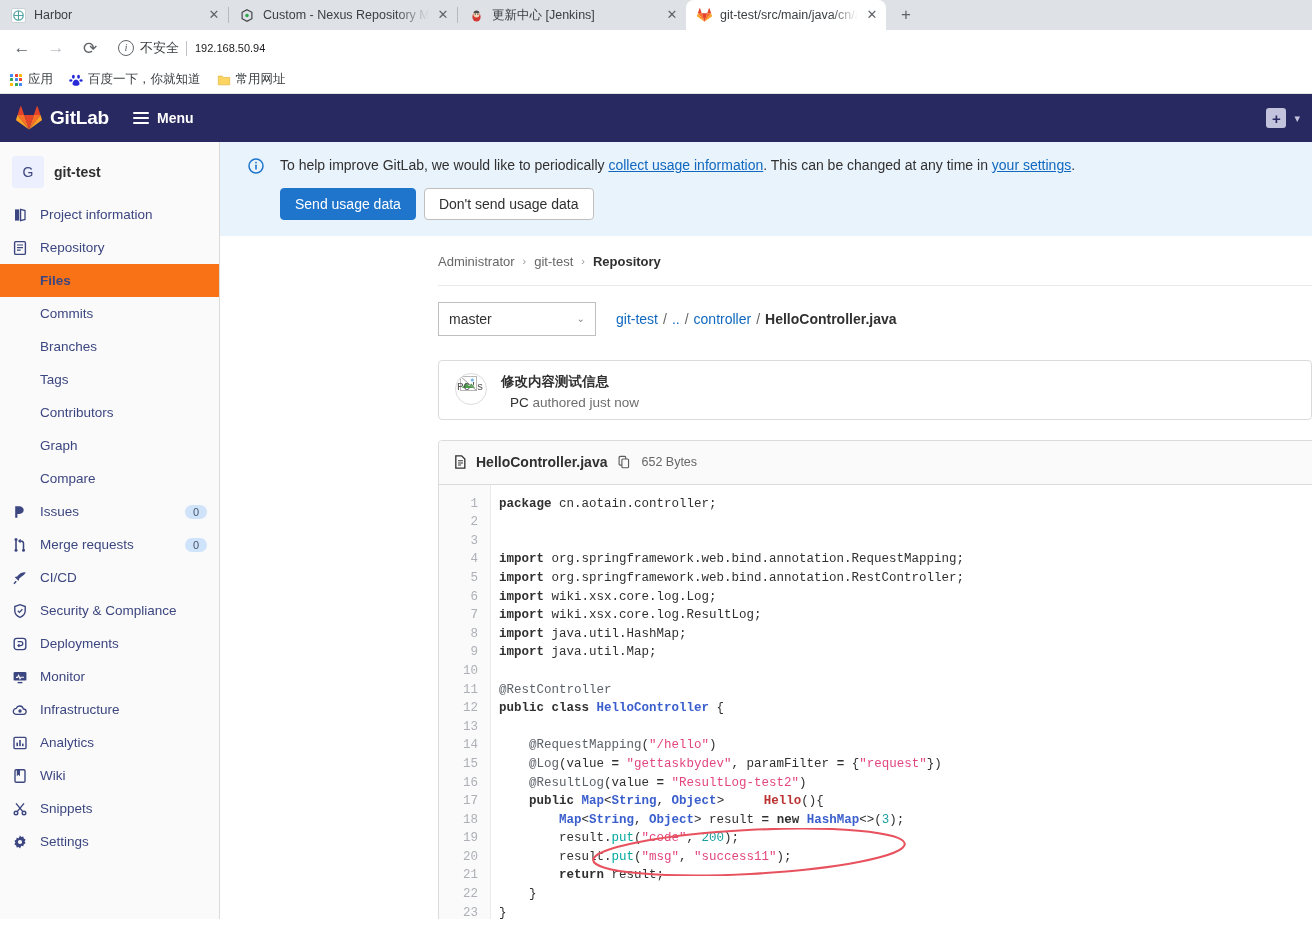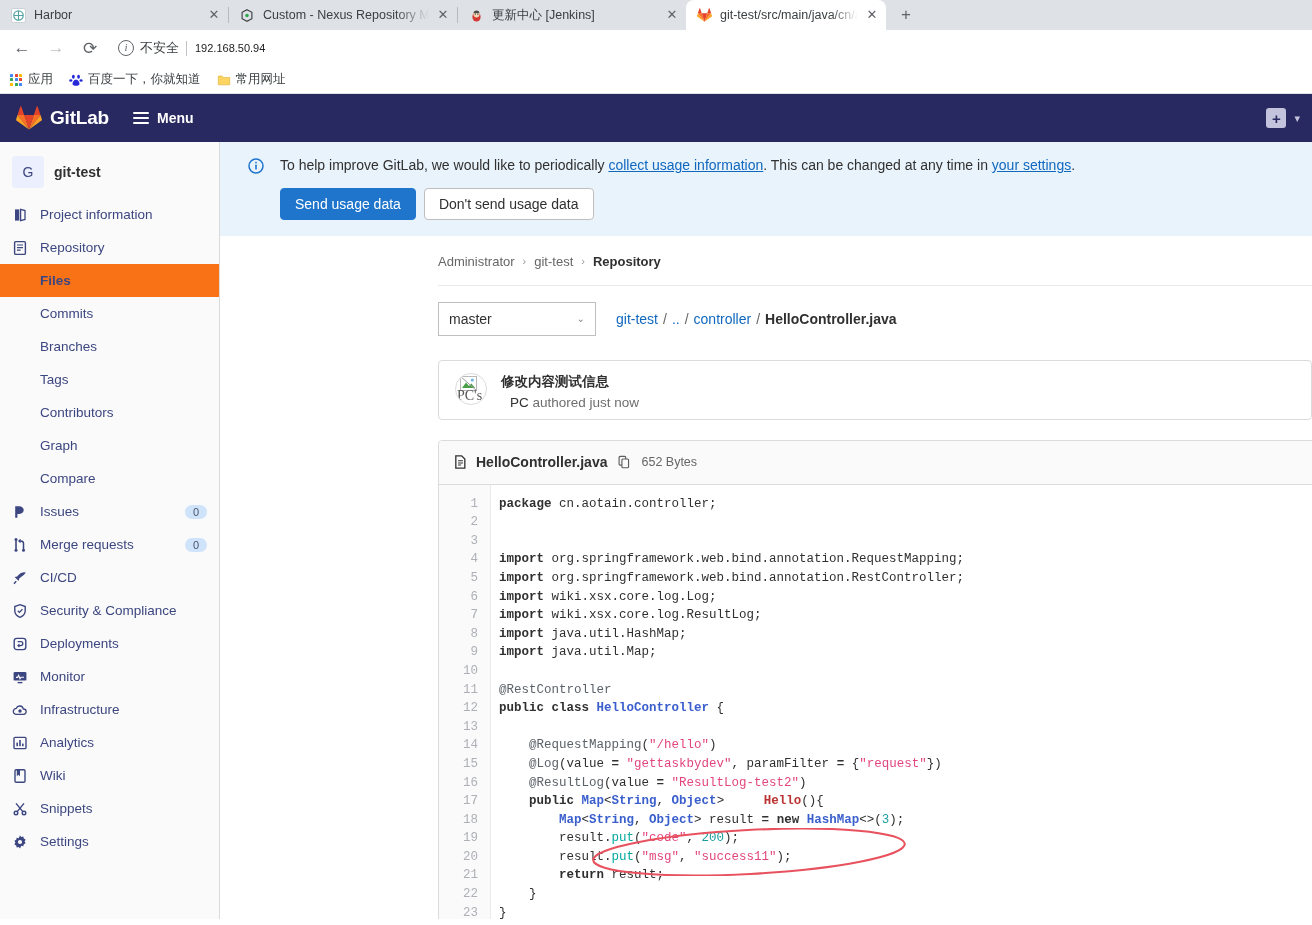--- a/index.html
+++ b/index.html
@@ -323,24 +323,24 @@
     position: relative;
     background: #fff;
   }
   .brokenimg {
     position: absolute;
     top: 2px; left: 4px;
     width: 17px; height: 15px;
   }
   .alttext {
     position: absolute;
-    bottom: 0; left: 1px;
-    font-size: 14px;
+    bottom: 11px; left: 1px;
+    font-size: 11px;
     color: #555;
-    font-family: Liberation Serif, serif;
+    font-family: Liberation Mono, monospace;
   }
   .commit-msg { font-size: 13.5px; font-weight: bold; color: #303030; margin-bottom: 4px; }
   .commit-meta { font-size: 13.5px; color: #6e6e6e; margin-left: 9px; }
   .commit-meta b { color: #303030; font-weight: normal; }
 
   .blob-card {
     border: 1px solid #dbdbdb;
     border-top-left-radius: 4px;
     border-top-right-radius: 4px;
     background: #fff;

